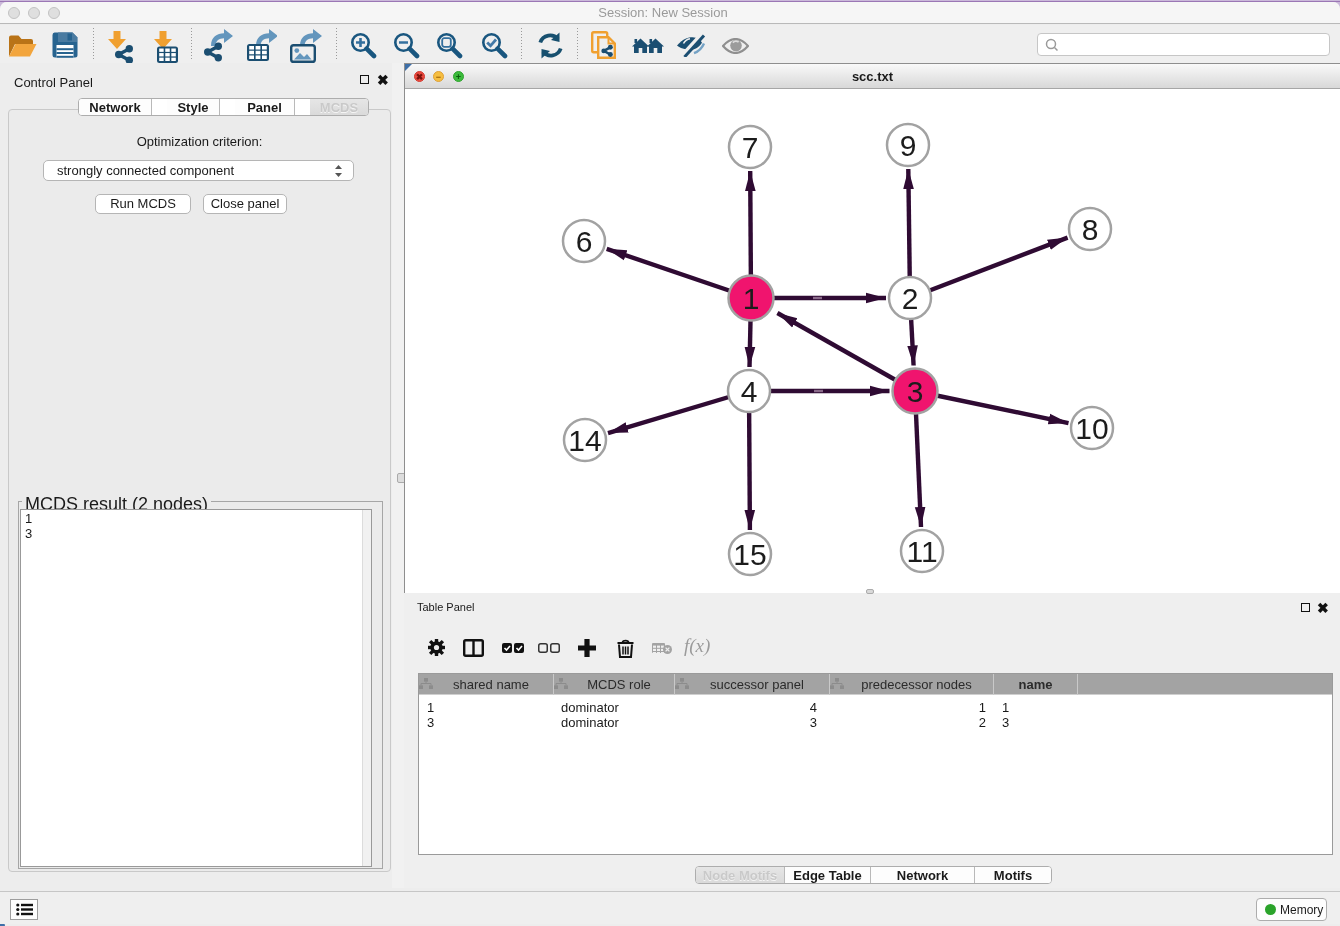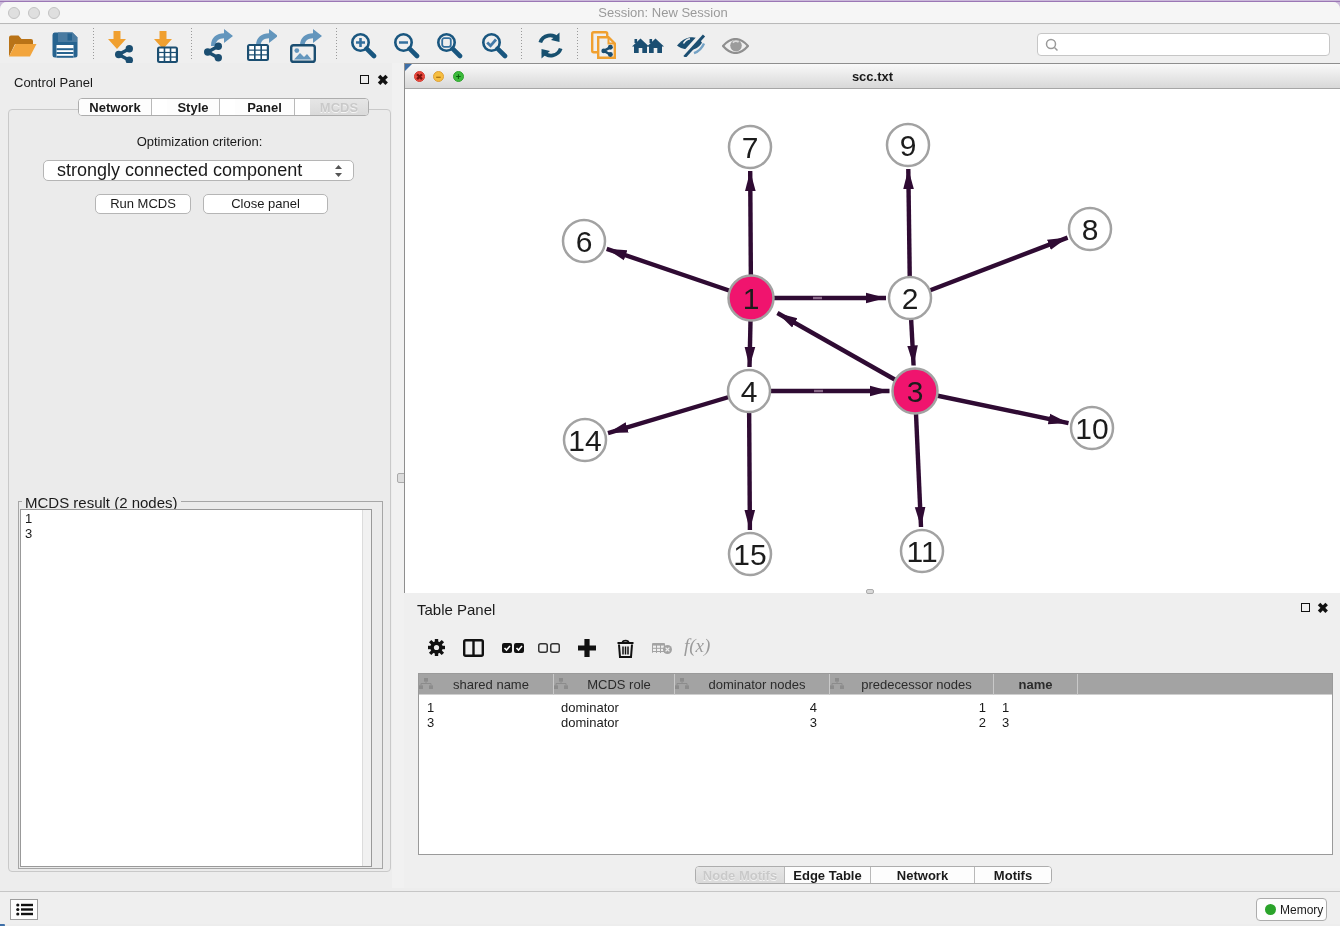--- a/index.html
+++ b/index.html
@@ -23,41 +23,41 @@
 .floatbtn { position:absolute; width:9px; height:9px; border:1.5px solid #111; }
 .closex { position:absolute; font-size:14px; font-weight:bold; color:#111; line-height:12px; }
 
 .seg { position:absolute; display:flex; z-index:3; height:18px; border:1px solid #ADADAD; border-radius:4px; background:#fff; overflow:hidden; }
 .seg div { font-weight:bold; font-size:13px; color:#1A1A1A; text-align:center; line-height:17px; border-right:1px solid #B9B9B9; background:#FDFDFD; }
 .seg div:last-child { border-right:none; }
 .seg div.sel { background:linear-gradient(#E6E6E6,#DADADA); color:#C9C9C9; text-shadow:0 1px 0 #F5F5F5; }
 
 #mcdspanel { position:absolute; left:8px; top:46px; width:383px; height:763px; border:1px solid #C9C9C9; border-radius:4px; background:#EBEBEB; }
 #optlabel { position:absolute; left:0; top:24px; width:100%; text-align:center; font-size:13px; color:#1A1A1A; }
-#combo { position:absolute; left:34px; top:50px; width:311px; height:21px; background:#fff; border:1px solid #B5B5B5; border-radius:5px; font-size:18px; color:#1A1A1A; line-height:19px; padding-left:13px; }
+#combo { position:absolute; left:34px; top:50px; width:311px; height:21px; background:#fff; border:1px solid #B5B5B5; border-radius:5px; font-size:13px; color:#1A1A1A; line-height:19px; padding-left:13px; }
 .btn { position:absolute; height:20px; background:#fff; border:1px solid #B5B5B5; border-radius:5px; font-size:13px; color:#1A1A1A; text-align:center; line-height:18px; }
 
 #fset { position:absolute; left:9px; top:391px; width:365px; height:368px; border:1px solid #A6A6A6; }
-#fset .lbl { position:absolute; left:3px; top:-8px; background:#EBEBEB; padding:0 3px; font-size:15px; color:#1A1A1A; }
+#fset .lbl { position:absolute; left:3px; top:-8px; background:#EBEBEB; padding:0 3px; font-size:18px; color:#1A1A1A; }
 #fset .ta { position:absolute; left:1px; top:7px; width:352px; height:358px; background:#fff; border:1px solid #999; }
 #fset .sb { position:absolute; right:0; top:0; width:9px; height:100%; background:#F1F1F1; border-left:1px solid #DCDCDC; }
 
 #split { position:absolute; left:392px; top:61px; width:12px; height:825px; background:#F1F1F1; }
 #splithandle { position:absolute; left:397px; top:471px; width:9px; height:10px; background:#DDD; border:1px solid #AAA; border-radius:2px; }
 
 #netwin { position:absolute; left:404px; top:61px; width:936px; height:531px; border:1px solid #8E8E8E; border-right:none; border-bottom:none; background:#fff; }
 #nettitle { position:absolute; left:0; top:0; width:100%; height:25px; background:linear-gradient(#F9F9F9,#D8D8D8); border-bottom:1px solid #A6A6A6; }
 #nettitle .txt { position:absolute; width:100%; text-align:center; top:5px; font-weight:bold; font-size:13px; color:#1A1A1A; }
 .mac { position:absolute; top:7px; width:11px; height:11px; border-radius:50%; font-size:9px; font-weight:bold; text-align:center; line-height:11px; }
 #netcanvas { position:absolute; left:0; top:26px; width:935px; height:503px; background:#fff; }
 #bluecorner { position:absolute; left:0; top:0; z-index:5; width:0; height:0; border-top:7px solid #3E6FA8; border-right:7px solid transparent; }
 #bothandle { position:absolute; left:866px; top:587px; z-index:4; width:8px; height:5px; background:#D9D9D9; border:1px solid #ABABAB; border-radius:2px; }
 
 #tpanel { position:absolute; left:404px; top:591px; width:936px; height:295px; background:#EFEFEF; }
-#tpanel .hdr { position:absolute; left:13px; top:8px; font-size:15px; color:#1A1A1A; }
+#tpanel .hdr { position:absolute; left:13px; top:8px; font-size:11px; color:#1A1A1A; }
 #ttoolbar { position:absolute; left:14px; top:38px; width:910px; height:28px; }
 #tgrid { position:absolute; left:14px; top:80px; width:915px; height:182px; background:#fff; border:1px solid #9A9A9A; }
 #tgrid .thead { position:absolute; left:0; top:0; width:100%; height:21px; background:#a3a3a3; border-bottom:1px solid #CFCFCF; }
 .hcol { position:absolute; top:0; height:21px; border-right:1px solid #C9C9C9; }
 .hcol span { display:block; text-align:center; font-size:13px; color:#2B2B2B; margin-top:3px; }
 .cell { position:absolute; font-size:13px; color:#1A1A1A; }
 
 #statusbar { position:absolute; left:0; top:891px; width:1340px; height:33px; background:#EFEFEF; border-top:1px solid #C6C6C6; }
 #listbtn { position:absolute; left:10px; top:7px; width:28px; height:21px; background:#FDFDFD; border:1px solid #9E9E9E; }
 #membtn { position:absolute; left:1256px; top:6px; width:71px; height:23px; background:#FDFDFD; border:1px solid #ADADAD; border-radius:4px; font-size:12px; color:#1A1A1A; }
@@ -234,21 +234,21 @@
     </div>
     <div id="mcdspanel">
       <div id="optlabel">Optimization criterion:</div>
       <div id="combo">strongly connected component
         <svg width="9" height="14" style="position:absolute;right:10px;top:3px">
           <path d="M1,5 L4.5,1 L8,5 Z" fill="#555"></path>
             <path d="M1,9 L4.5,13 L8,9 Z" fill="#555"></path>
         </svg>
       </div>
       <div class="btn" style="left:86px; top:84px; width:96px;">Run MCDS</div>
-      <div class="btn" style="left:194px; top:84px; width:125px;">Close panel</div>
+      <div class="btn" style="left:194px; top:84px; width:84px;">Close panel</div>
       <div id="fset">
         <div class="lbl">MCDS result (2 nodes)</div>
         <div class="ta">
           <div style="position:absolute;left:4px;top:1px;font-size:13px;color:#1A1A1A;">1<br>3</div>
           <div class="sb"></div>
         </div>
       </div>
     </div>
   </div>
   <div id="split"></div>
@@ -411,21 +411,21 @@
           </div>
         <div class="hcol" style="left:256px;width:155px;">
             <svg width="14" height="12" viewBox="0 0 14 12" style="position:absolute;top:4px;" class="treei">
               <g fill="#8C8C8C">
                 <rect x="5" y="0" width="4" height="3.6"></rect>
                 <rect x="0" y="7.4" width="4" height="3.6"></rect>
                 <rect x="10" y="7.4" width="4" height="3.6"></rect>
               </g>
               <path d="M7,3.6 L7,5.5 M2,7.4 L2,5.5 L12,5.5 L12,7.4" stroke="#8C8C8C" stroke-width="1" fill="none"></path>
             </svg>
-            <span style="padding-left:10px">dominator nodes</span>
+            <span style="padding-left:10px">successor panel</span>
           </div>
         <div class="hcol" style="left:411px;width:164px;">
             <svg width="14" height="12" viewBox="0 0 14 12" style="position:absolute;top:4px;" class="treei">
               <g fill="#8C8C8C">
                 <rect x="5" y="0" width="4" height="3.6"></rect>
                 <rect x="0" y="7.4" width="4" height="3.6"></rect>
                 <rect x="10" y="7.4" width="4" height="3.6"></rect>
               </g>
               <path d="M7,3.6 L7,5.5 M2,7.4 L2,5.5 L12,5.5 L12,7.4" stroke="#8C8C8C" stroke-width="1" fill="none"></path>
             </svg>

